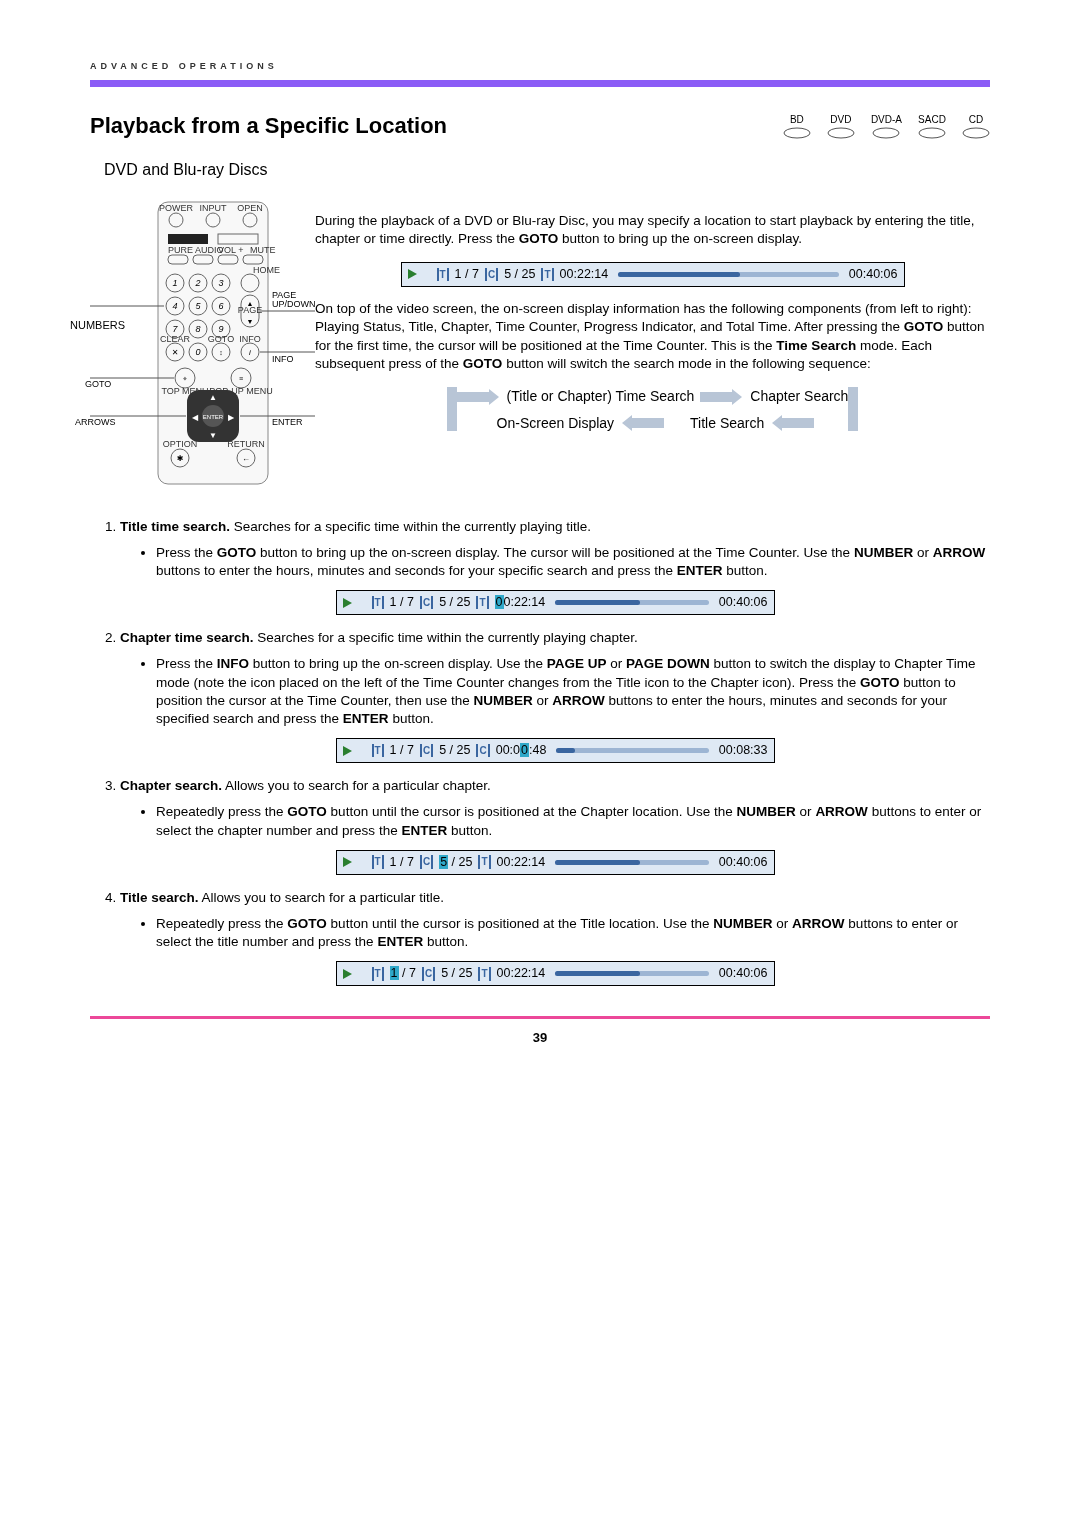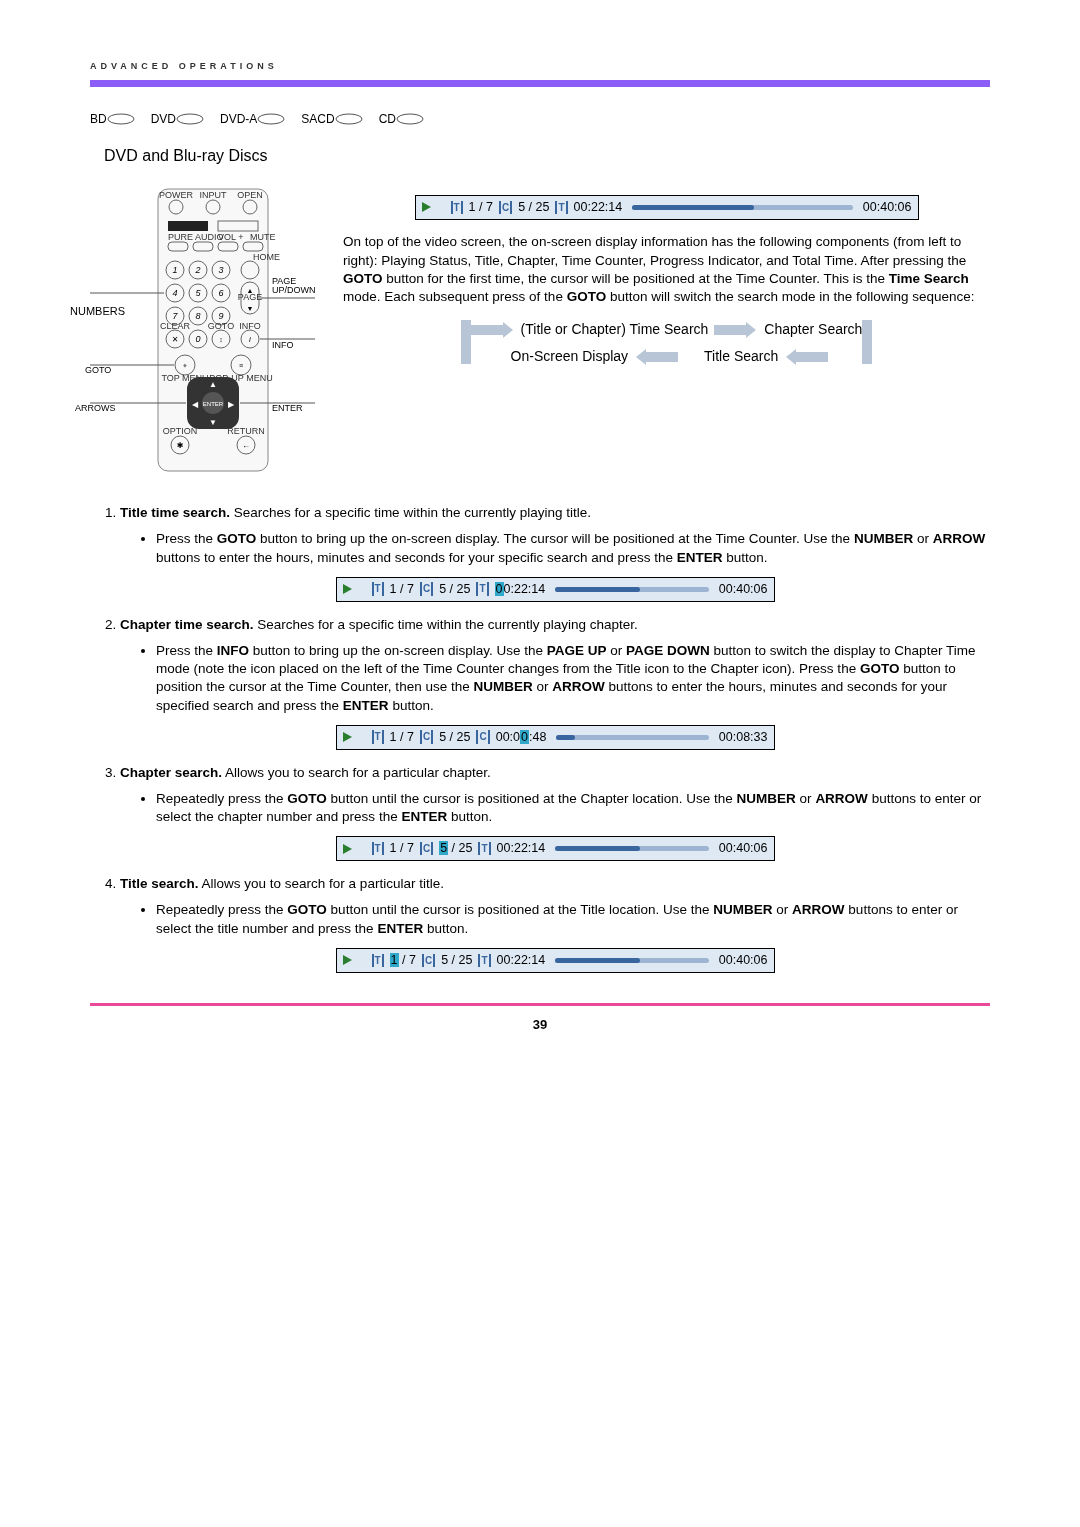--- a/index.html
+++ b/index.html
@@ -32,33 +32,32 @@
     font-weight: 900;
     margin: 0;
   }
   .disc-icons {
     display: flex;
     gap: 16px;
     align-items: center;
   }
   .disc {
     display: flex;
-    flex-direction: row;
+    flex-direction: column;
     align-items: center;
-    font-size: 12px;
+    font-size: 10px;
   }
   .disc svg { display:block; }
   h2.subheading {
     font-size: 16px;
     font-weight: normal;
     margin: 10px 0 18px 14px;
   }
   .intro-block {
     display: flex;
-    gap: 28px;
     align-items: flex-start;
     margin-bottom: 24px;
   }
   .remote {
     flex: 0 0 225px;
   }
   .intro-text { flex:1; }
   .osd {
     border: 1px solid #000;
     background: #dfe9f4;
@@ -153,20 +152,21 @@
     font-size:13px;
   }
   .remote-label { font-size:9px; fill:#333; }
 </style>
 </head>
 <body>
 
 <div class="header-bar">ADVANCED OPERATIONS</div>
 
 <div class="title-row">
+  <h1 class="section-title">Playback from a Specific Location</h1>
   <div class="disc-icons">
     <div class="disc">
         <span>BD</span>
         <svg width="28" height="12">
           <ellipse cx="14" cy="6" rx="13" ry="5" fill="none" stroke="#555" stroke-width="1"></ellipse>
         </svg>
       </div>
     <div class="disc">
         <span>DVD</span>
         <svg width="28" height="12">
@@ -292,20 +292,23 @@
       <div style="position:absolute;left:-20px;top:114px;font-size:11px">NUMBERS</div>
       <div style="position:absolute;left:-5px;top:174px;font-size:9px">GOTO</div>
       <div style="position:absolute;left:-15px;top:212px;font-size:9px">ARROWS</div>
       <div style="position:absolute;left:182px;top:87px;font-size:9px;width:50px;line-height:1">PAGE UP/DOWN</div>
       <div style="position:absolute;left:182px;top:149px;font-size:9px">INFO</div>
       <div style="position:absolute;left:182px;top:212px;font-size:9px">ENTER</div>
     </div>
   </div>
 
   <div class="intro-text">
+    <p>
+      <span>During the playback of a DVD or Blu-ray Disc, you may specify a location to start playback by entering the title, chapter or time directly. Press the </span><b>GOTO</b><span> button to bring up the on-screen display.</span>
+    </p>
 
     <div class="osd osd-wide">
       <span class="play-tri"></span>
       <span style="width:8px"></span>
       <span class="icon-box">T</span>
       <span>1 / 7</span>
       <span class="icon-box">C</span>
       <span>5 / 25</span>
       <span class="icon-box">T</span>
       <span>00:22:14</span>

